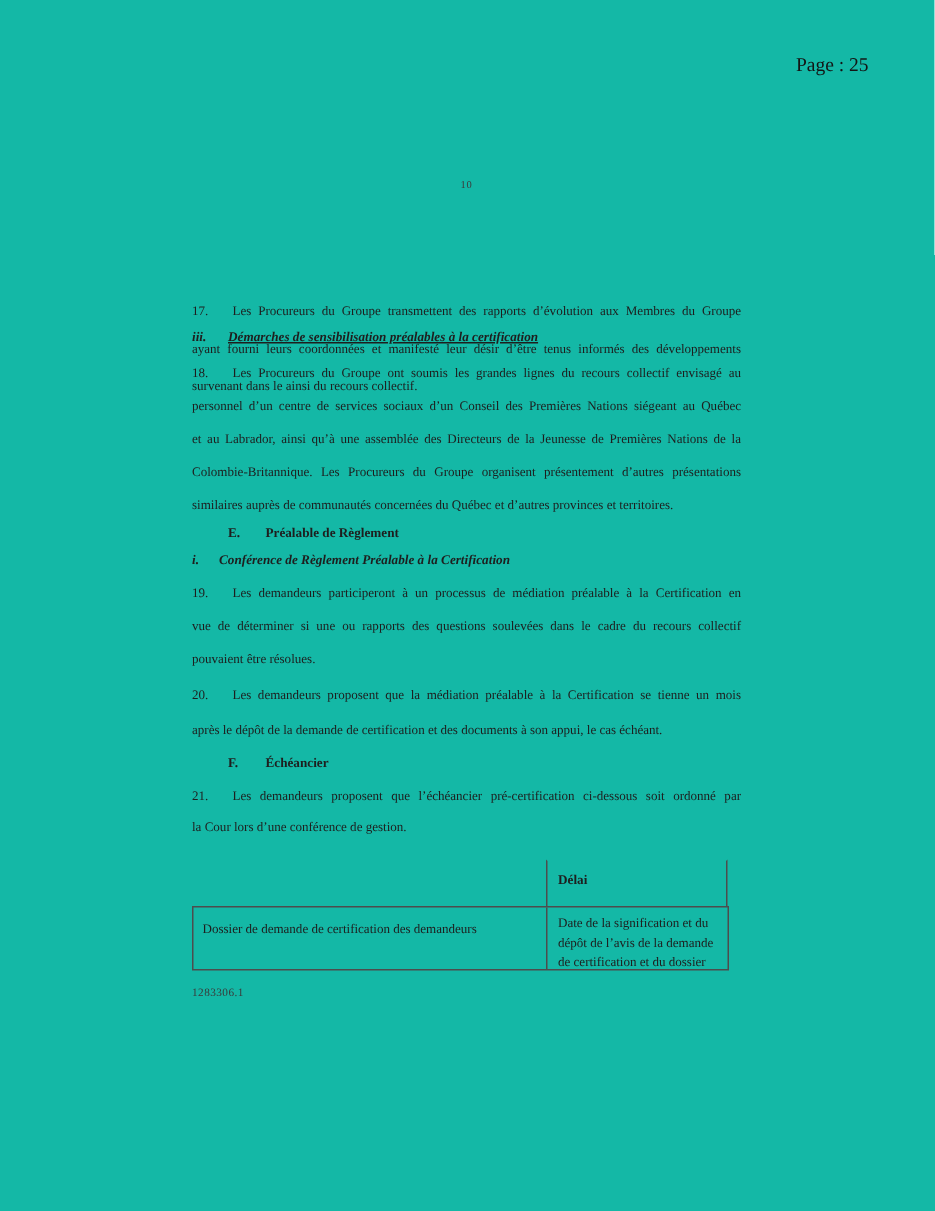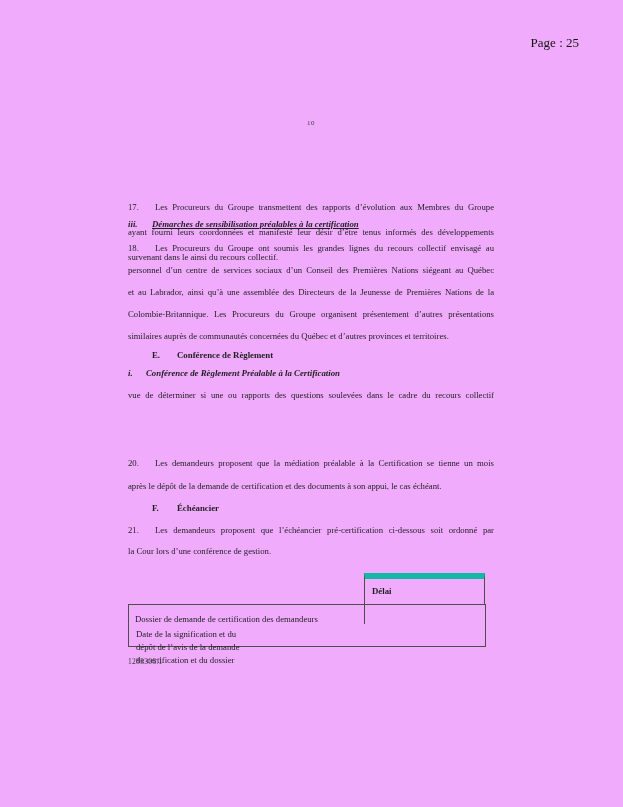--- a/index.html
+++ b/index.html
@@ -1,17 +1,17 @@
 <!DOCTYPE html>
 <html><head>
 <meta charset="utf-8">
 <style>
   html,body { margin:0; padding:0; background:#ffffff; }
   .page {
-    position:relative; width:623px; height:807px; background:#f0abfc;
+    position:relative; width:623px; height:807px; background:#14b8a6;
     font-family:"Liberation Serif","DejaVu Serif",serif;
     color:#1e1e1e; overflow:hidden;
   }
   .abs { position:absolute; }
 
   .page-label { top:35px; right:44px; font-size:13px; color:#141414; }
 
   .mini-pagenum { top:119px; left:128px; width:366px; text-align:center;
                   font-size:7px; color:#3c3c3c; letter-spacing:0.5px; }
 
@@ -19,26 +19,26 @@
   .pline { text-align:justify; text-align-last:justify; white-space:normal; }
   .pline.last { text-align-last:left; }
   .pnum { display:inline-block; width:27px; }
 
   .heading { font-size:8.8px; font-weight:bold; white-space:nowrap; }
   .heading.italic { font-style:italic; }
   .hnum { display:inline-block; }
 
   .tbl-header-cell {
     left:364px; top:573px; width:121px; height:31px; box-sizing:border-box;
-    border-top:6px solid #14b8a6; border-left:1px solid #4d4d4d; border-right:1px solid #4d4d4d;
+    border-top:1px solid #14b8a6; border-left:1px solid #4d4d4d; border-right:1px solid #4d4d4d;
     font-size:8.8px; font-weight:bold; padding:7px 0 0 7px;
   }
   .tbl-row {
     left:128px; top:604px; width:358px; height:43px; box-sizing:border-box;
-    border:1px solid #4d4d4d; display:flex;flex-direction:column;
+    border:1px solid #4d4d4d; display:flex;
   }
   .tbl-cell-left {
     width:236px; box-sizing:border-box; border-right:1px solid #4d4d4d;
     font-size:8.7px; padding:9px 5px 0 6px;
   }
   .tbl-cell-right {
     flex:1; box-sizing:border-box;
     font-size:8.7px; padding:4px 4px 0 7px; line-height:13px;
   }
 
@@ -65,29 +65,31 @@
 
   <div class="abs para" style="top:237px; line-height:22px;">
     <div class="pline"><span class="pnum">18.</span><span>Les Procureurs du Groupe ont soumis les grandes lignes du recours collectif envisagé au</span></div>
     <div class="pline">personnel d’un centre de services sociaux d’un Conseil des Premières Nations siégeant au Québec</div>
     <div class="pline">et au Labrador, ainsi qu’à une assemblée des Directeurs de la Jeunesse de Premières Nations de la</div>
     <div class="pline">Colombie-Britannique. Les Procureurs du Groupe organisent présentement d’autres présentations</div>
     <div class="pline last">similaires auprès de communautés concernées du Québec et d’autres provinces et territoires.</div>
   </div>
 
   <div class="abs heading" style="top:350px; left:152px;">
-    <span class="hnum" style="width:25px;">E.</span><span>Conférence de Règlement</span>
+    <span class="hnum" style="width:25px;">E.</span><span>Préalable de Règlement</span>
   </div>
 
   <div class="abs heading italic" style="top:368px; left:128px;">
     <span class="hnum" style="width:18px;">i.</span><span>Conférence de Règlement Préalable à la Certification</span>
   </div>
 
   <div class="abs para" style="top:384px; line-height:22px;">
+    <div class="pline"><span class="pnum">19.</span><span>Les demandeurs participeront à un processus de médiation préalable à la Certification en</span></div>
     <div class="pline">vue de déterminer si une ou rapports des questions soulevées dans le cadre du recours collectif</div>
+    <div class="pline last">pouvaient être résolues.</div>
   </div>
 
   <div class="abs para" style="top:452px; line-height:23px;">
     <div class="pline"><span class="pnum">20.</span><span>Les demandeurs proposent que la médiation préalable à la Certification se tienne un mois</span></div>
     <div class="pline last">après le dépôt de la demande de certification et des documents à son appui, le cas échéant.</div>
   </div>
 
   <div class="abs heading" style="top:503px; left:152px;">
     <span class="hnum" style="width:25px;">F.</span><span>Échéancier</span>
   </div>

